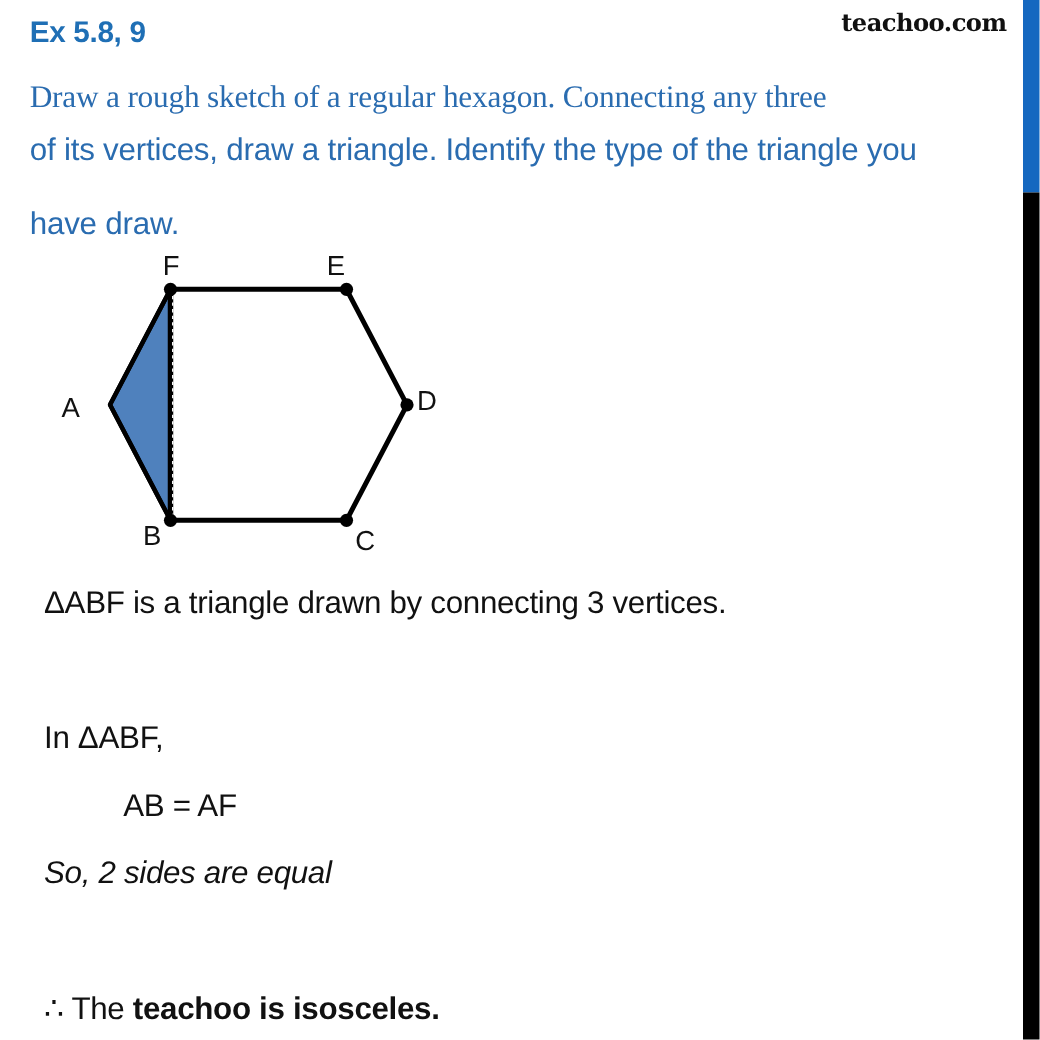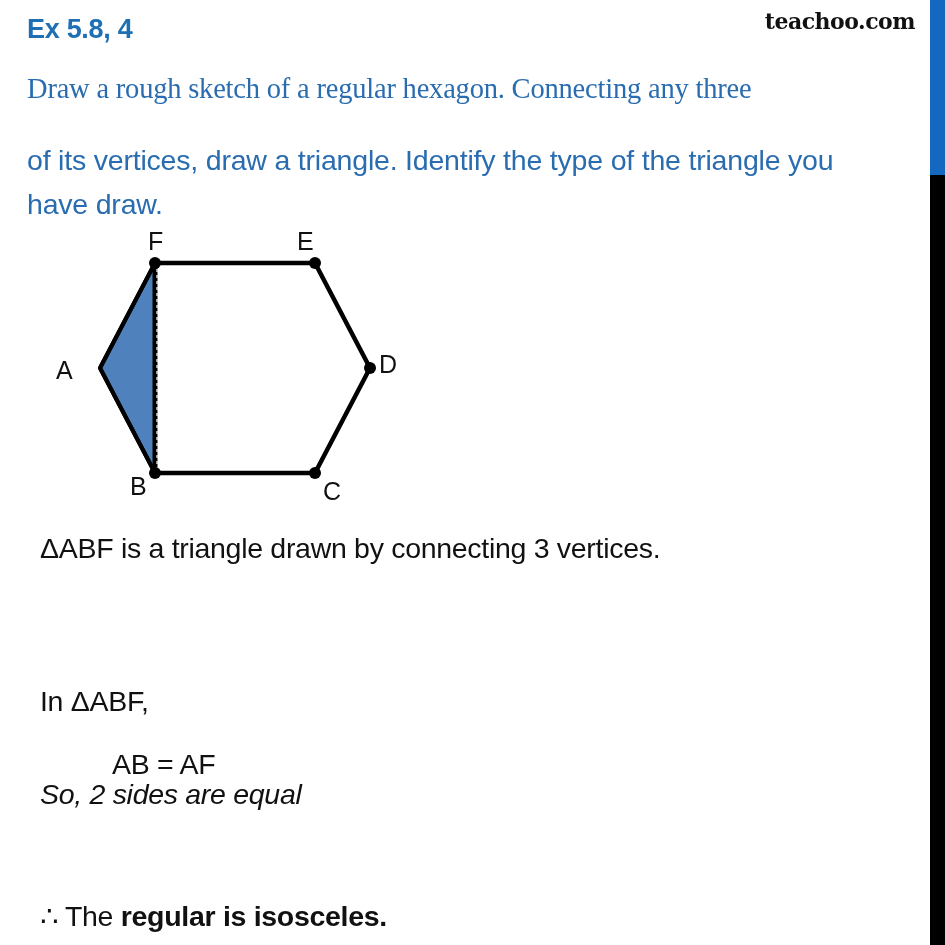--- a/index.html
+++ b/index.html
@@ -29,25 +29,25 @@
     .side-bar-black {
       position: absolute; left: 930px; top: 175px; width: 15px; height: 770px; background: #000;
     }
     svg.fig { position: absolute; left: 0; top: 0; }
     .vlabel { font-family: "Liberation Sans", "DejaVu Sans", sans-serif; font-size: 25px; fill: #111; }
     b.bold { font-weight: bold; }
   </style>
 </head>
 <body>
 
-<div class="abs title">Ex 5.8, 4</div>
+<div class="abs title">Ex 5.8, 9</div>
 <div class="abs brand">teachoo.com</div>
 
 <div class="abs q-line" style="top:73px;font-family:Liberation Serif, serif;">Draw a rough sketch of a regular hexagon. Connecting any three</div>
-<div class="abs q-line" style="top:144px;">of its vertices, draw a triangle. Identify the type of the triangle you</div>
+<div class="abs q-line" style="top:120px;">of its vertices, draw a triangle. Identify the type of the triangle you</div>
 <div class="abs q-line" style="top:188px;">have draw.</div>
 
 <svg class="fig" width="945" height="945">
 
   <polygon points="100,368 155,263 155,473" fill="#4f81bd" stroke="#000" stroke-width="4" stroke-linejoin="round"></polygon>
 
   <polyline points="155,263 315,263 370,368 315,473 155,473" fill="none" stroke="#000" stroke-width="4.5" stroke-linejoin="round"></polyline>
   <line x1="100" y1="368" x2="155" y2="263" stroke="#000" stroke-width="4"></line>
   <line x1="100" y1="368" x2="155" y2="473" stroke="#000" stroke-width="4"></line>
 
@@ -62,21 +62,21 @@
 
   <text class="vlabel" x="148" y="250">F</text>
   <text class="vlabel" x="297" y="250">E</text>
   <text class="vlabel" x="379" y="373">D</text>
   <text class="vlabel" x="323" y="500">C</text>
   <text class="vlabel" x="130" y="495">B</text>
   <text class="vlabel" x="56" y="379">A</text>
 </svg>
 
 <div class="abs body-line" style="left:40px; top:532px;">ΔABF is a triangle drawn by connecting 3 vertices.</div>
-<div class="abs body-line" style="left:40px; top:655px;margin-top:30px;">In ΔABF,</div>
-<div class="abs body-line" style="left:112px; top:717px;margin-top:31px;">AB = AF</div>
+<div class="abs body-line" style="left:40px; top:655px;">In ΔABF,</div>
+<div class="abs body-line" style="left:112px; top:717px;">AB = AF</div>
 <div class="abs body-line" style="left:40px; top:778px;font-style:italic;">So, 2 sides are equal</div>
 <div class="abs body-line" style="left:40px; top:900px;">
-  <span>∴ The </span><b class="bold">regular is isosceles.</b>
+  <span>∴ The </span><b class="bold">teachoo is isosceles.</b>
 </div>
 
 <div class="side-bar-blue"></div>
 <div class="side-bar-black"></div>
 
 </body></html>

